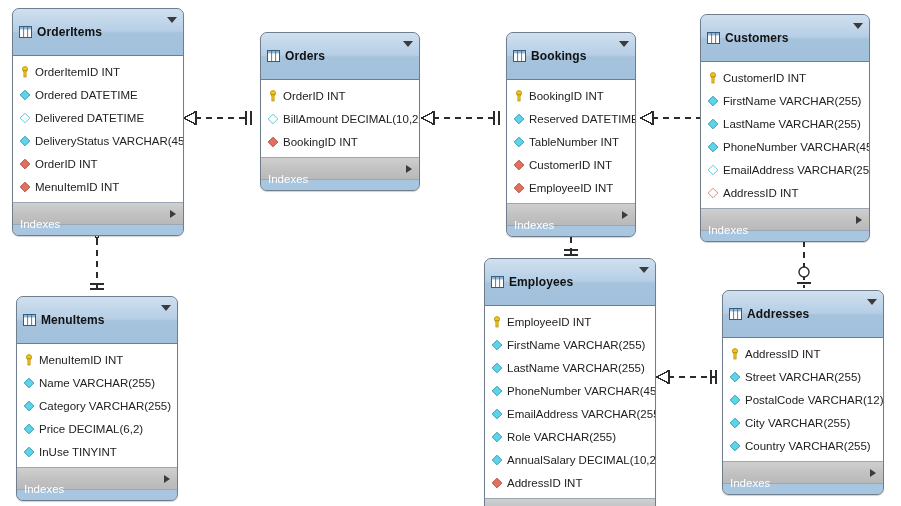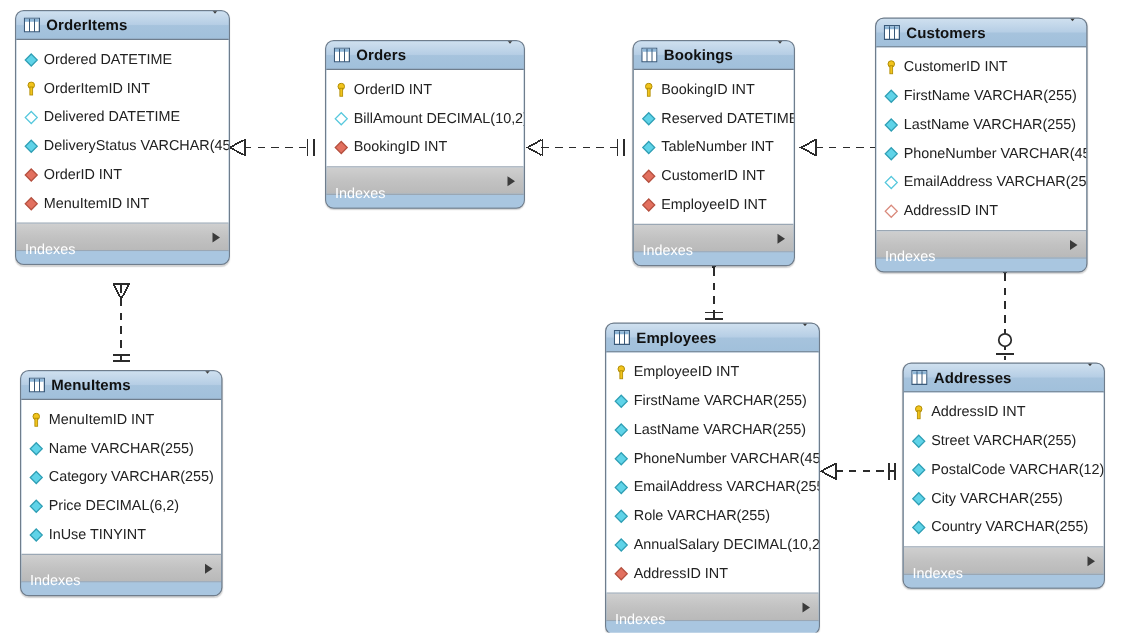--- a/index.html
+++ b/index.html
@@ -19,21 +19,21 @@
     border:1px solid #6f7d8c;
     border-radius:7px;
     background:#a9c6e0;
     box-shadow:0 1px 1px rgba(0,0,0,.18);
     overflow:hidden;
     z-index:5;
   }
   .tbl-head{
     height:22px;
     display:flex;align-items:center;
-    padding:0 6px;
+    padding:12px 6px;
     background:linear-gradient(to bottom,#cfe0ef 0%,#b6cee5 48%,#a6c3dd 52%,#a1c0db 100%);
     border-bottom:1px solid #6f7d8c;
   }
   .tbl-title{
     font-size:12px;font-weight:bold;color:#111;
     margin-left:5px;letter-spacing:.1px;white-space:nowrap;
   }
   .chev{margin-left:auto;}
   .tbl-body{
     background:#ffffff;
@@ -143,33 +143,33 @@
           <rect x="1" y="1" width="11" height="2.4" fill="#8fb7d8"></rect>
           <line x1="4.6" y1="1" x2="4.6" y2="11.5" stroke="#3a5a7a" stroke-width="0.8"></line>
           <line x1="8.6" y1="1" x2="8.6" y2="11.5" stroke="#3a5a7a" stroke-width="0.8"></line>
         </svg>
         <span class="tbl-title">OrderItems</span>
         <span class="chev"><span class="dchev"></span></span>
       </div>
       <div class="tbl-body">
         <div class="col">
           <svg class="ico" viewBox="0 0 12 12">
+            <circle cx="6" cy="3.2" r="2.6" fill="#f2c41d" stroke="#b08d06" stroke-width="0.8"></circle>
+            <rect x="4.9" y="4.6" width="2.2" height="6.4" fill="#f2c41d" stroke="#b08d06" stroke-width="0.7"></rect>
+          </svg>
+          <span class="lbl">OrderItemID INT</span>
+        </div>
+        <div class="col">
+          <svg class="ico" viewBox="0 0 12 12">
             <polygon points="6,1.2 10.8,6 6,10.8 1.2,6" fill="#5fd3e8" stroke="#2f9fb5" stroke-width="1"></polygon>
           </svg>
           <span class="lbl">Ordered DATETIME</span>
         </div>
         <div class="col">
           <svg class="ico" viewBox="0 0 12 12">
-            <circle cx="6" cy="3.2" r="2.6" fill="#f2c41d" stroke="#b08d06" stroke-width="0.8"></circle>
-            <rect x="4.9" y="4.6" width="2.2" height="6.4" fill="#f2c41d" stroke="#b08d06" stroke-width="0.7"></rect>
-          </svg>
-          <span class="lbl">OrderItemID INT</span>
-        </div>
-        <div class="col">
-          <svg class="ico" viewBox="0 0 12 12">
             <polygon points="6,1.2 10.8,6 6,10.8 1.2,6" fill="#ffffff" stroke="#57c8dd" stroke-width="1"></polygon>
           </svg>
           <span class="lbl">Delivered DATETIME</span>
         </div>
         <div class="col">
           <svg class="ico" viewBox="0 0 12 12">
             <polygon points="6,1.2 10.8,6 6,10.8 1.2,6" fill="#5fd3e8" stroke="#2f9fb5" stroke-width="1"></polygon>
           </svg>
           <span class="lbl">DeliveryStatus VARCHAR(45)</span>
         </div>

